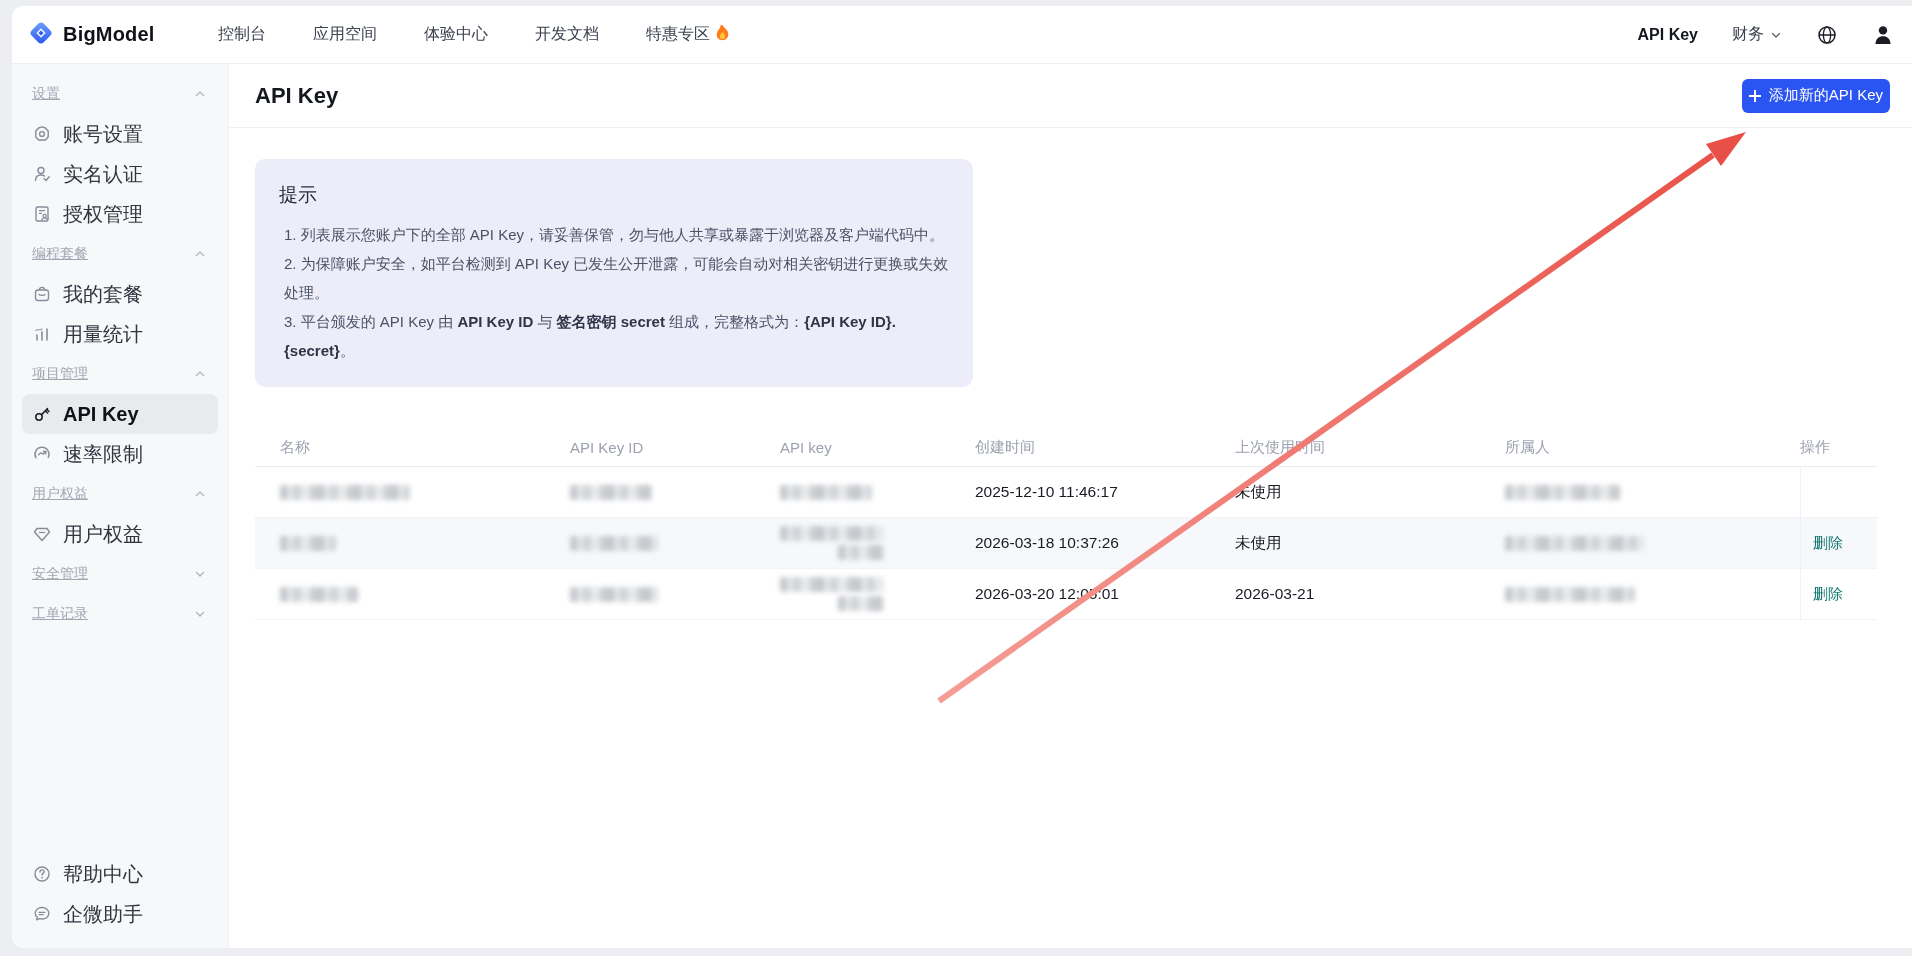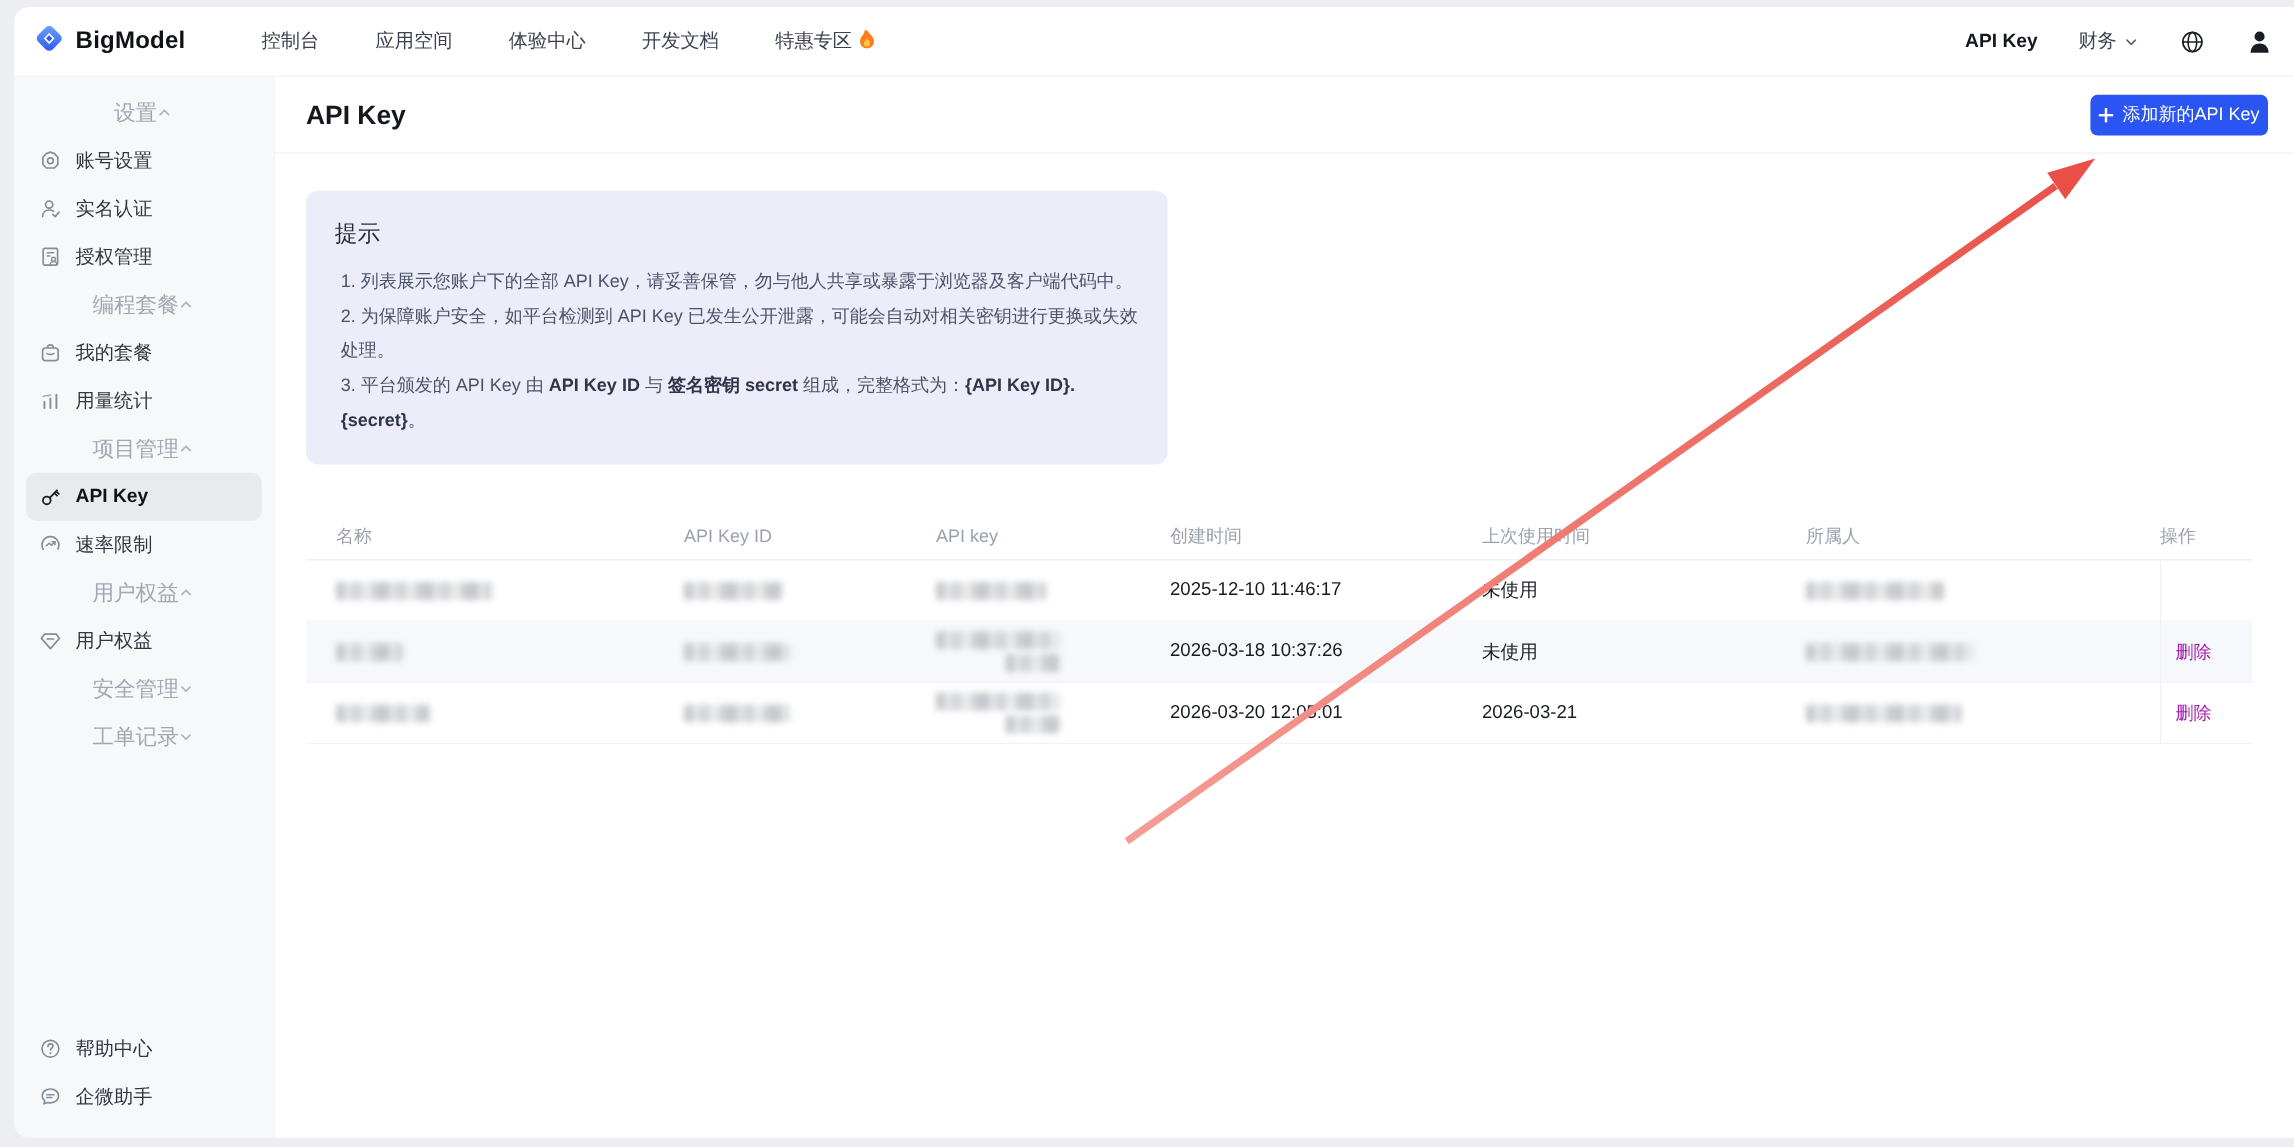--- a/index.html
+++ b/index.html
@@ -39,28 +39,29 @@
     width:217px; flex:0 0 217px;
     background:#f7f8fa;
     border-right:1px solid #eef0f2;
     border-radius:0 0 0 12px;
     position:relative;
     padding-top:10px;
   }
   .side-section {
     height:40px; display:flex; align-items:center;
     padding:0 22px 0 20px;
-    font-size:18px; color:#a2a7b3;
-    justify-content:center;
+    font-size:14px; color:#a2a7b3;
+    justify-content:space-between;
     cursor:pointer;
+    text-decoration:underline;
   }
   .side-item {
     height:40px; margin:0 10px; padding:0 10px 0 11px;
     display:flex; align-items:center; gap:12px;
-    font-size:16px; color:#30353f;
+    font-size:20px; color:#30353f;
     border-radius:8px; cursor:pointer;
   }
   .side-item .si-icon { width:18px; height:18px; flex:0 0 18px; display:flex; align-items:center; justify-content:center; }
   .side-item.active { background:#e8eaee; font-weight:700; color:#101217; }
   .side-footer { position:absolute; left:0; right:0; bottom:14px; }
   .chev { width:12px; height:12px; display:inline-flex; }
   
   .main { flex:1; min-width:0; display:flex; flex-direction:column; background:#fff; }
   .main-header {
     height:64px; flex:0 0 64px;
@@ -93,21 +94,21 @@
   .tip-line b { color:#2f3447; font-weight:700; }
   
   .table { margin-top:42px; width:1622px; }
   .t-head, .t-row { display:grid; grid-template-columns:315px 210px 195px 260px 270px 295px 77px; align-items:center; }
   .t-head { height:38px; border-bottom:1px solid #e9ebef; }
   .t-head > div { font-size:15px; color:#9ba1ae; }
   .t-head > div:first-child, .t-row > div:first-child { padding-left:25px; }
   .t-row { height:51px; border-bottom:1px solid #f2f3f6; font-size:15.5px; color:#181b22; }
   .t-row.striped { background:#f7f8fb; }
   .t-row > .action-cell { align-self:stretch; display:flex; align-items:center; border-left:1px solid #f0f1f4; padding-left:12px; }
-  .del-link { color:#a21caf; cursor:pointer; font-size:15px; }
+  .del-link { color:#0f766e; cursor:pointer; font-size:15px; }
   
   .blur {
     height:15px; border-radius:2px;
     filter:blur(2.6px); opacity:.9;
     background:repeating-linear-gradient(90deg,#bfc2c7 0 7px,#dfe1e4 7px 13px,#ccd0d4 13px 21px,#e6e7e9 21px 30px,#c6c9cd 30px 37px);
   }
   .blur.l2 { margin-top:4px; }
   .arrow-overlay { position:absolute; left:0; top:0; pointer-events:none; z-index:40; }
 </style>
 </head>

